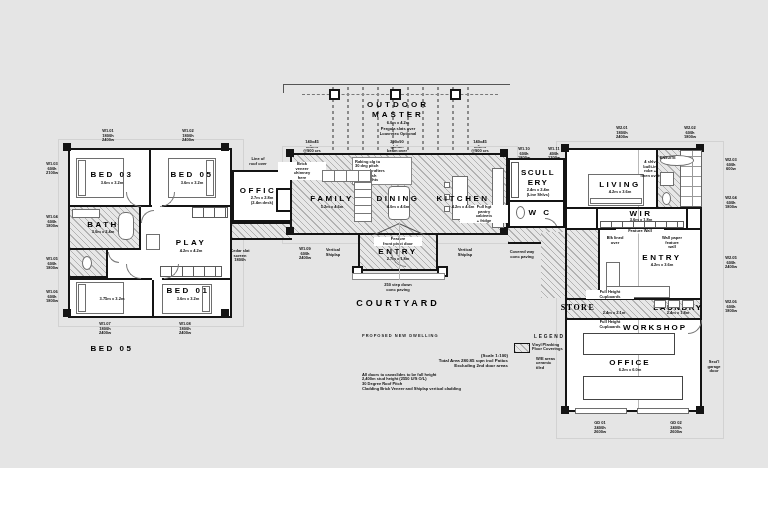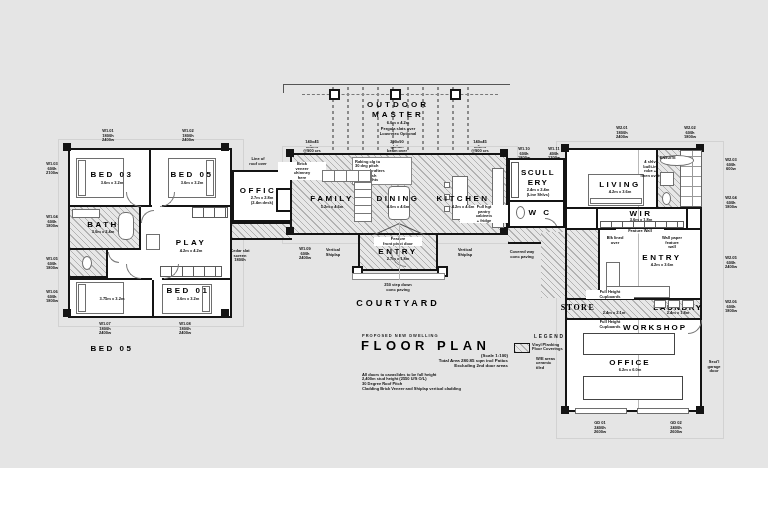--- a/index.html
+++ b/index.html
@@ -347,21 +347,20 @@
 600h
 1800w</div>
   <div class="tc" style="left:600px;top:421px;">GD 01
 2400h
 2600w</div>
   <div class="tc" style="left:676px;top:421px;">GD 02
 2400h
 2600w</div>
 
   <div class="title-over" style="left:362px;top:333px;">PROPOSED NEW DWELLING</div>
-  <div class="title-main" style="left:361px;top:338px;">FLOOR PLAN</div>
   <div class="tr" style="left:368px;top:353px;">(Scale 1:100)
 Total Area 280.85 sqm incl Patios
 Excluding 2nd door areas</div>
   <div class="tl" style="left:362px;top:372px;width:220px;">All doors to cavaslides to be full height
 2,400m stud height (2550 U/S O/L)
 30 Degree Roof Pitch
 Cladding Brick Veneer and Shiplap vertical cladding</div>
 
   <div class="lgd-head" style="left:534px;top:334px;">LEGEND</div>
   <div class="hatch" style="position:absolute;left:514px;top:343px;width:14px;height:8px;border:1px solid #141414;"></div>

